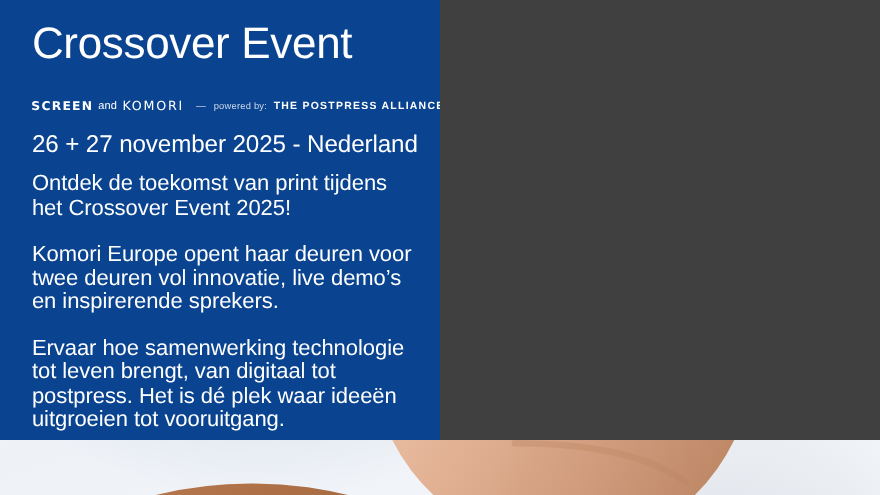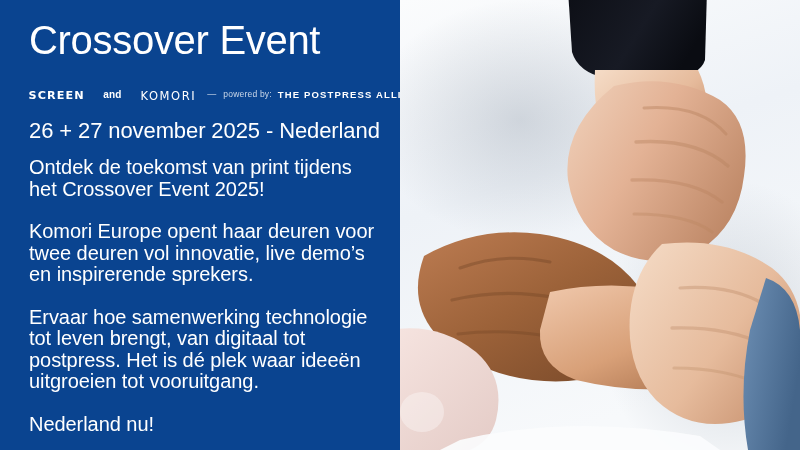--- a/index.html
+++ b/index.html
@@ -12,20 +12,21 @@
     height: 450px;
     overflow: hidden;
     font-family: "Liberation Sans", sans-serif;
   }
   .banner {
     position: relative;
     width: 800px;
     height: 450px;
     display: flex;
     background: #404040;
+    flex-direction: column;
   }
 
   
   .left-panel {
     position: relative;
     width: 400px;
     height: 450px;
     background: #0a4490;
     box-sizing: border-box;
     padding: 0 0 0 29px;
@@ -44,36 +45,36 @@
     letter-spacing: -0.3px;
     white-space: nowrap;
   }
 
   
   .logo-strip {
     position: absolute;
     left: 29px;
     top: 89px;
     display: flex;
-    align-items: flex-start;
+    align-items: center;
     white-space: nowrap;
     color: #ffffff;
   }
   .logo-screen {
     font-family: "DejaVu Sans", sans-serif;
     font-size: 11px;
     font-weight: bold;
     letter-spacing: 1.1px;
     color: #ffffff;
     transform: scaleX(1.02);
   }
   .logo-and {
     font-size: 10px;
-    font-weight: bold;
-    margin: 0 19px;
+    font-weight: normal;
+    margin: 0 5px;
     color: #ffffff;
     letter-spacing: 0.1px;
   }
   .logo-komori {
     font-family: "DejaVu Sans", sans-serif;
     font-size: 11.5px;
     font-weight: normal;
     letter-spacing: 1.6px;
     color: #ffffff;
   }

